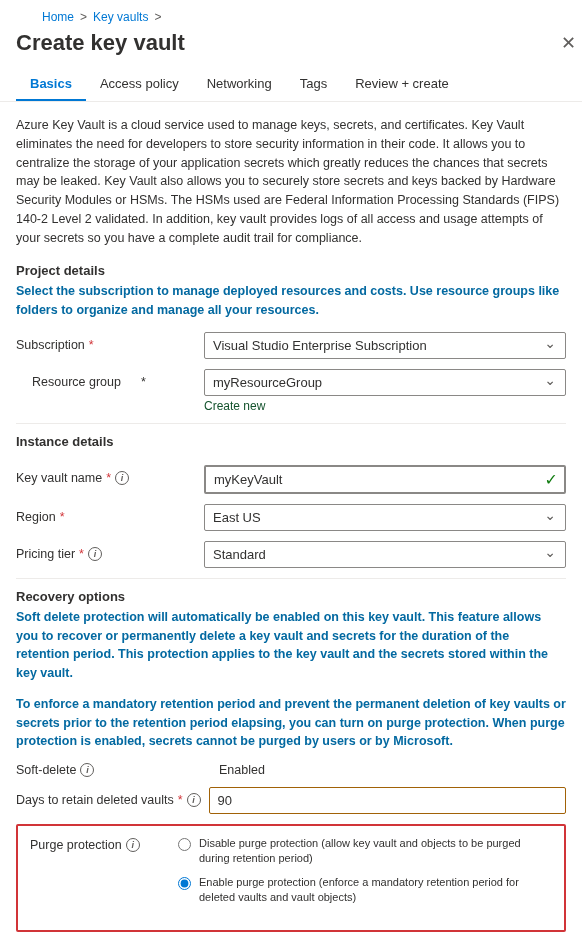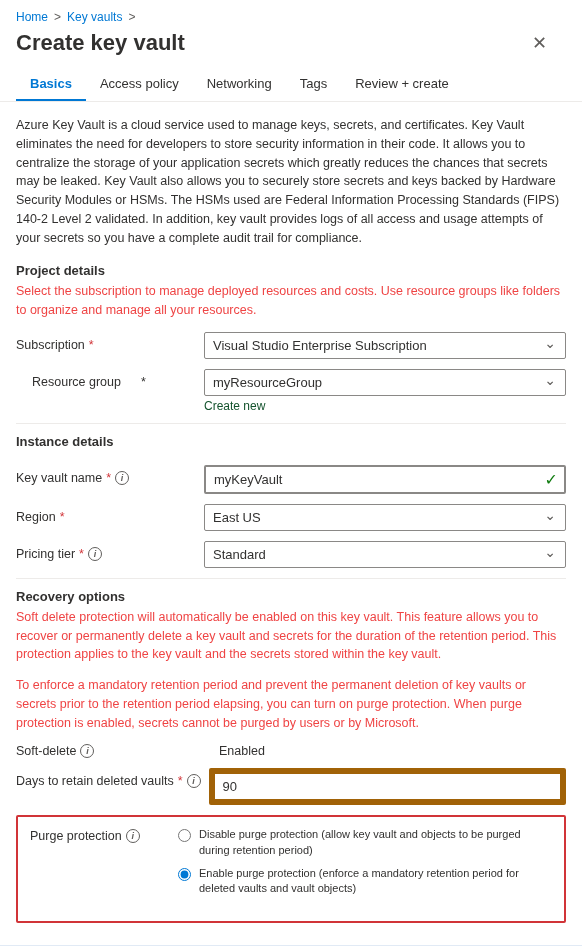--- a/index.html
+++ b/index.html
@@ -12,36 +12,37 @@
       min-height: 946px;
       overflow-x: hidden;
     }
     .breadcrumb {
       display: flex;
       align-items: center;
       gap: 6px;
       padding: 10px 16px 6px 16px;
       font-size: 12px;
       color: #0078d4;
+      margin-left: 26px;
     }
     .breadcrumb span {
       color: #323130;
     }
     .breadcrumb a {
       color: #0078d4;
       text-decoration: none;
     }
     .breadcrumb .sep {
       color: #605e5c;
     }
     .header-row {
       display: flex;
       align-items: center;
       justify-content: space-between;
-      padding: 0 29px 12px 16px;
+      padding: 0 0 12px 16px;
     }
     .page-title {
       font-size: 22px;
       font-weight: 600;
       color: #323130;
     }
     .close-btn {
       background: none;
       border: none;
       font-size: 18px;
@@ -80,23 +81,24 @@
       margin-bottom: 16px;
     }
     .section-title {
       font-size: 13px;
       font-weight: 600;
       margin-bottom: 4px;
       margin-top: 6px;
     }
     .section-desc {
       font-size: 12.5px;
-      color: #ef4444;
+      color: #0369a1;
       margin-bottom: 12px;
       line-height: 1.5;
+      font-weight: bold;
     }
     .form-group {
       display: flex;
       align-items: flex-start;
       margin-bottom: 10px;
       gap: 8px;
     }
     .form-label {
       min-width: 180px;
       font-size: 12.5px;
@@ -135,21 +137,21 @@
       right: 10px;
       top: 50%;
       transform: translateY(-60%);
       pointer-events: none;
       color: #605e5c;
       font-size: 14px;
     }
     .input-box {
       width: 100%;
       padding: 5px 8px;
-      border: 6px solid #a16207;
+      border: 1px solid #a16207;
       border-radius: 2px;
       font-size: 13px;
       color: #323130;
     }
     .input-validated {
       position: relative;
     }
     .input-validated .check-icon {
       position: absolute;
       right: 8px;

